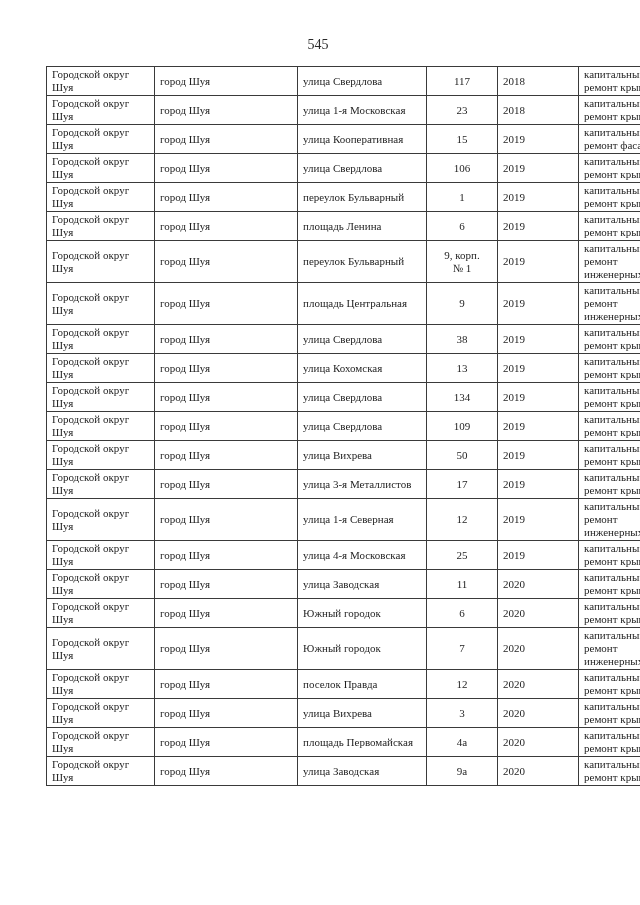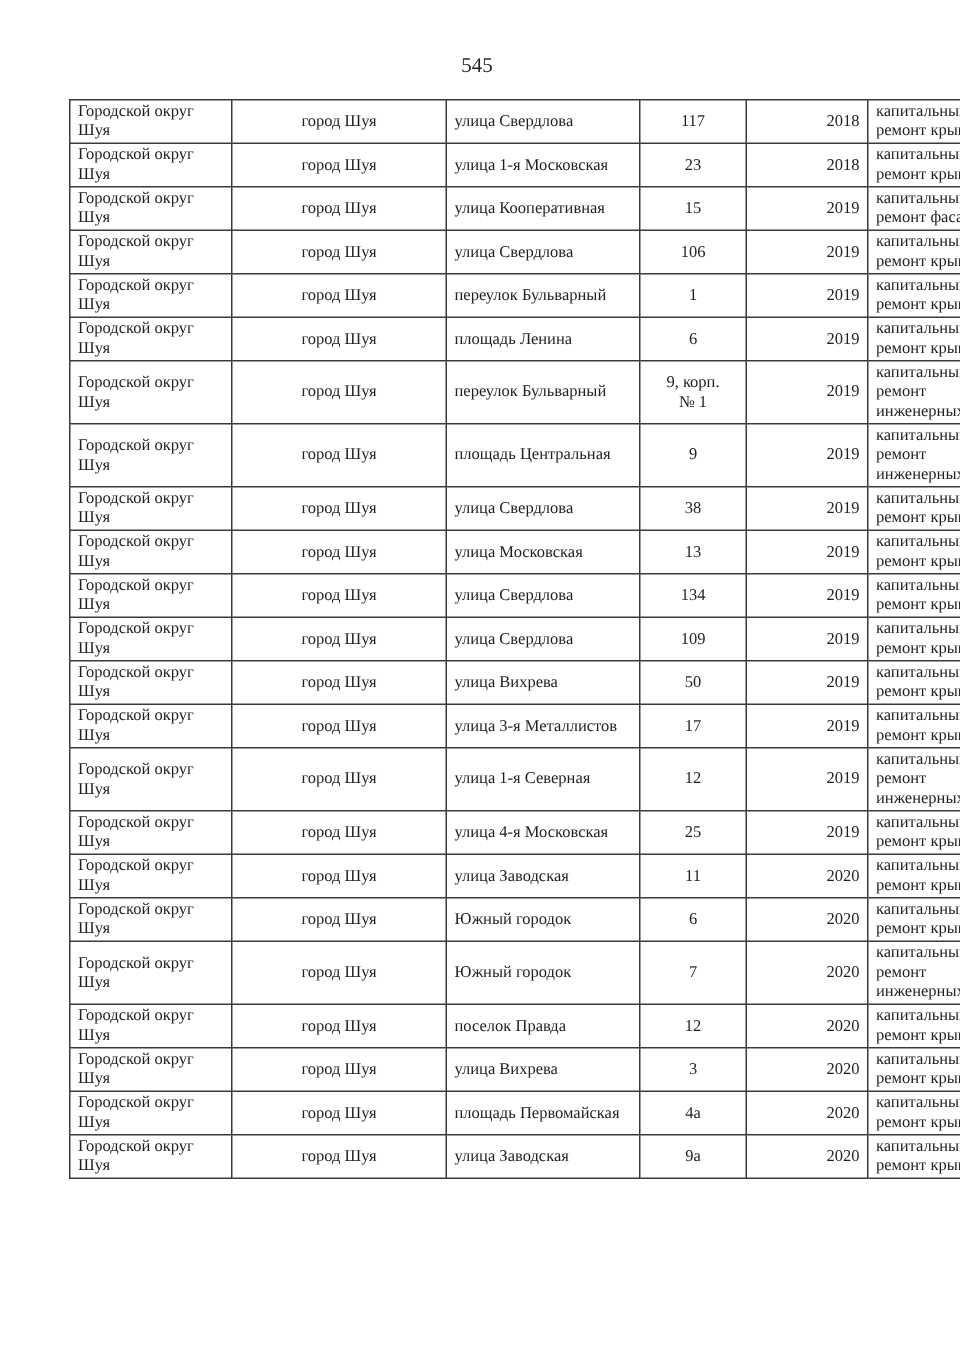--- a/index.html
+++ b/index.html
@@ -35,24 +35,24 @@
   table.doc-table td {
     border: 1px solid #3a3a3a;
     padding: 1px 5px;
     font-size: 11px;
     line-height: 13px;
     vertical-align: middle;
     color: #1f1f1f;
     overflow: hidden;
   }
   td.c-district { width: 97px; }
-  td.c-city     { width: 132px; text-align: center; }
+  td.c-city     { width: 132px; }
   td.c-street   { width: 118px; margin-top: 25px; }
   td.c-house    { width: 60px; text-align: center; white-space: pre-line; margin-top: 21px; }
-  td.c-year     { width: 70px; text-align: right; font-family: Liberation Serif, serif; }
+  td.c-year     { width: 70px; text-align: left; font-family: Liberation Serif, serif; }
   td.c-work     { width: 93px; }
 </style>
 </head>
 <body>
 
 <div class="page-number">545</div>
 
 <table class="doc-table">
   <tbody id="repairs-table-body">
       <tr>
@@ -124,21 +124,21 @@
     <td class="c-district">Городской округ Шуя</td>
     <td class="c-city">город Шуя</td>
     <td class="c-street">улица Свердлова</td>
     <td class="c-house">38</td>
     <td class="c-year">2019</td>
     <td class="c-work">капитальный ремонт крыши</td>
   </tr>
       <tr>
     <td class="c-district">Городской округ Шуя</td>
     <td class="c-city">город Шуя</td>
-    <td class="c-street">улица Московская</td>
+    <td class="c-street">улица Кохомская</td>
     <td class="c-house">13</td>
     <td class="c-year">2019</td>
     <td class="c-work">капитальный ремонт крыши</td>
   </tr>
       <tr>
     <td class="c-district">Городской округ Шуя</td>
     <td class="c-city">город Шуя</td>
     <td class="c-street">улица Свердлова</td>
     <td class="c-house">134</td>
     <td class="c-year">2019</td>

